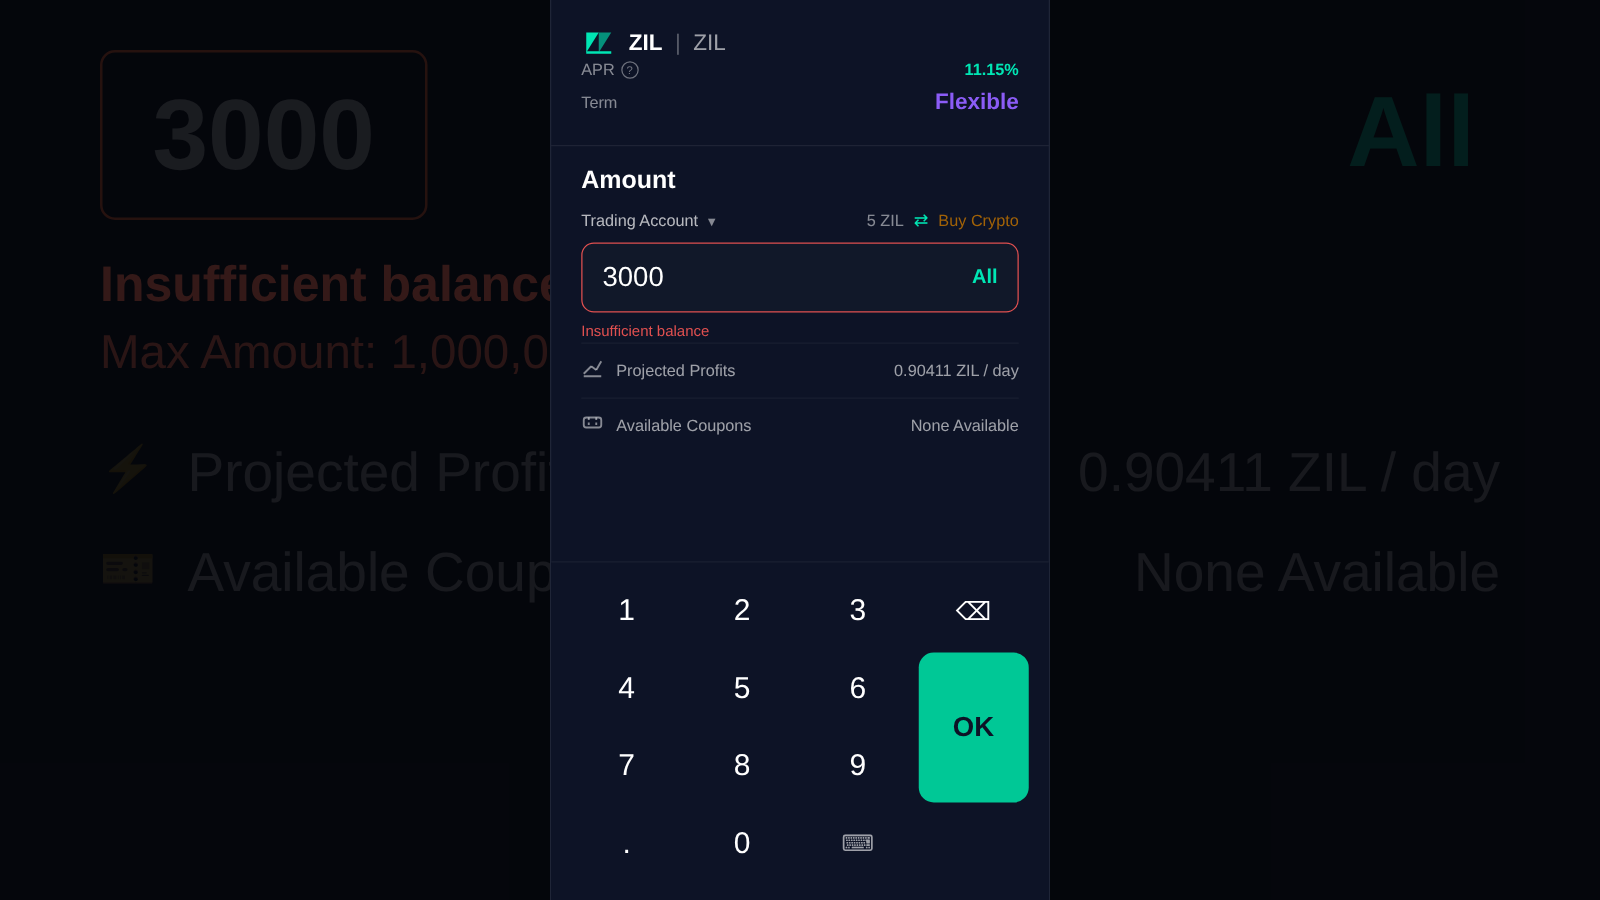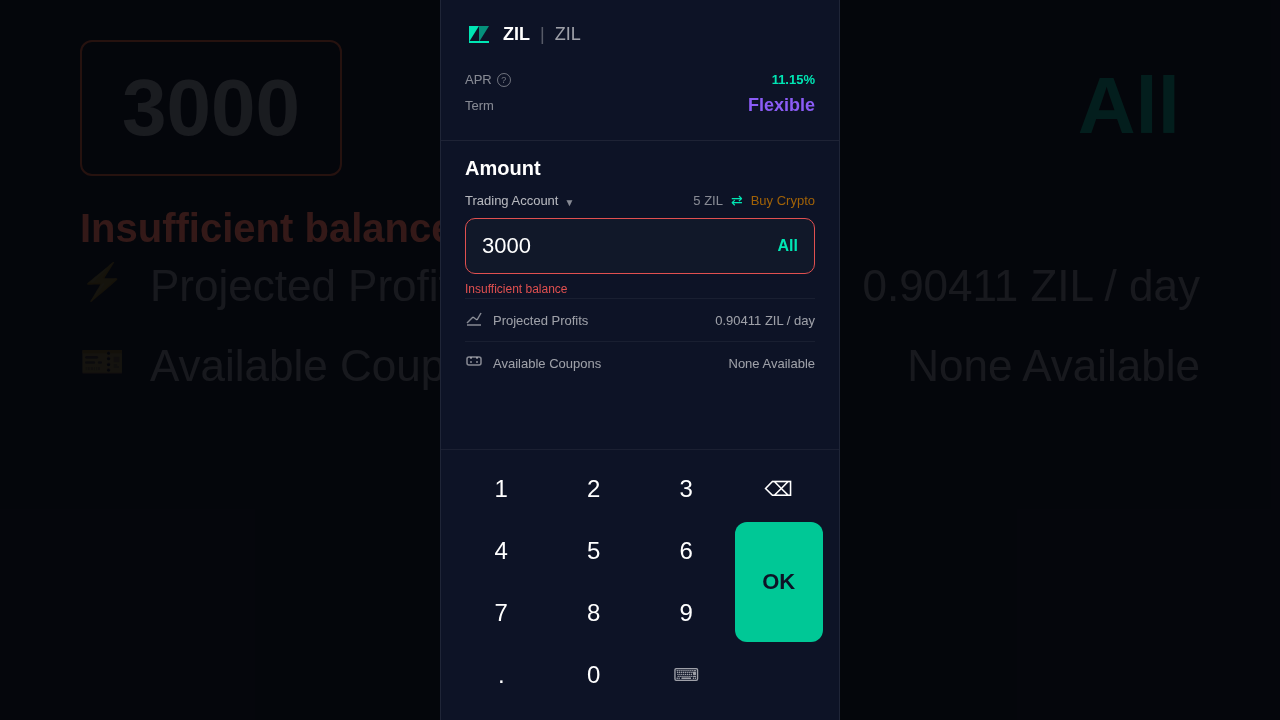--- a/index.html
+++ b/index.html
@@ -119,21 +119,21 @@
     
     .modal-header {
       padding: 20px 24px 16px;
       border-bottom: 1px solid rgba(255,255,255,0.07);
     }
 
     .coin-title-row {
       display: flex;
       align-items: center;
       gap: 10px;
-      margin-bottom: 24px;
+      margin-bottom: 0;
     }
 
     .coin-name {
       font-size: 18px;
       font-weight: 600;
       color: #ffffff;
     }
 
     .divider-pipe {
       color: rgba(255,255,255,0.3);
@@ -367,20 +367,21 @@
 </head>
 <body>
 
 <div class="bg-layer">
   <div class="bg-content">
     <div class="bg-amount-box">
       <div class="bg-big-number">3000</div>
     </div>
     <div class="bg-all">All</div>
     <div class="bg-insufficient">Insufficient balance</div>
+    <div class="bg-max-amount">Max Amount: 1,000,0</div>
     <div class="bg-row">
       <div class="bg-icon-projected">⚡</div>
       <div class="bg-label-large">Projected Profits</div>
       <div class="bg-value-large">0.90411 ZIL / day</div>
     </div>
     <div class="bg-row">
       <div class="bg-icon-projected">🎫</div>
       <div class="bg-label-large">Available Coupons</div>
       <div class="bg-value-large">None Available</div>
     </div>

